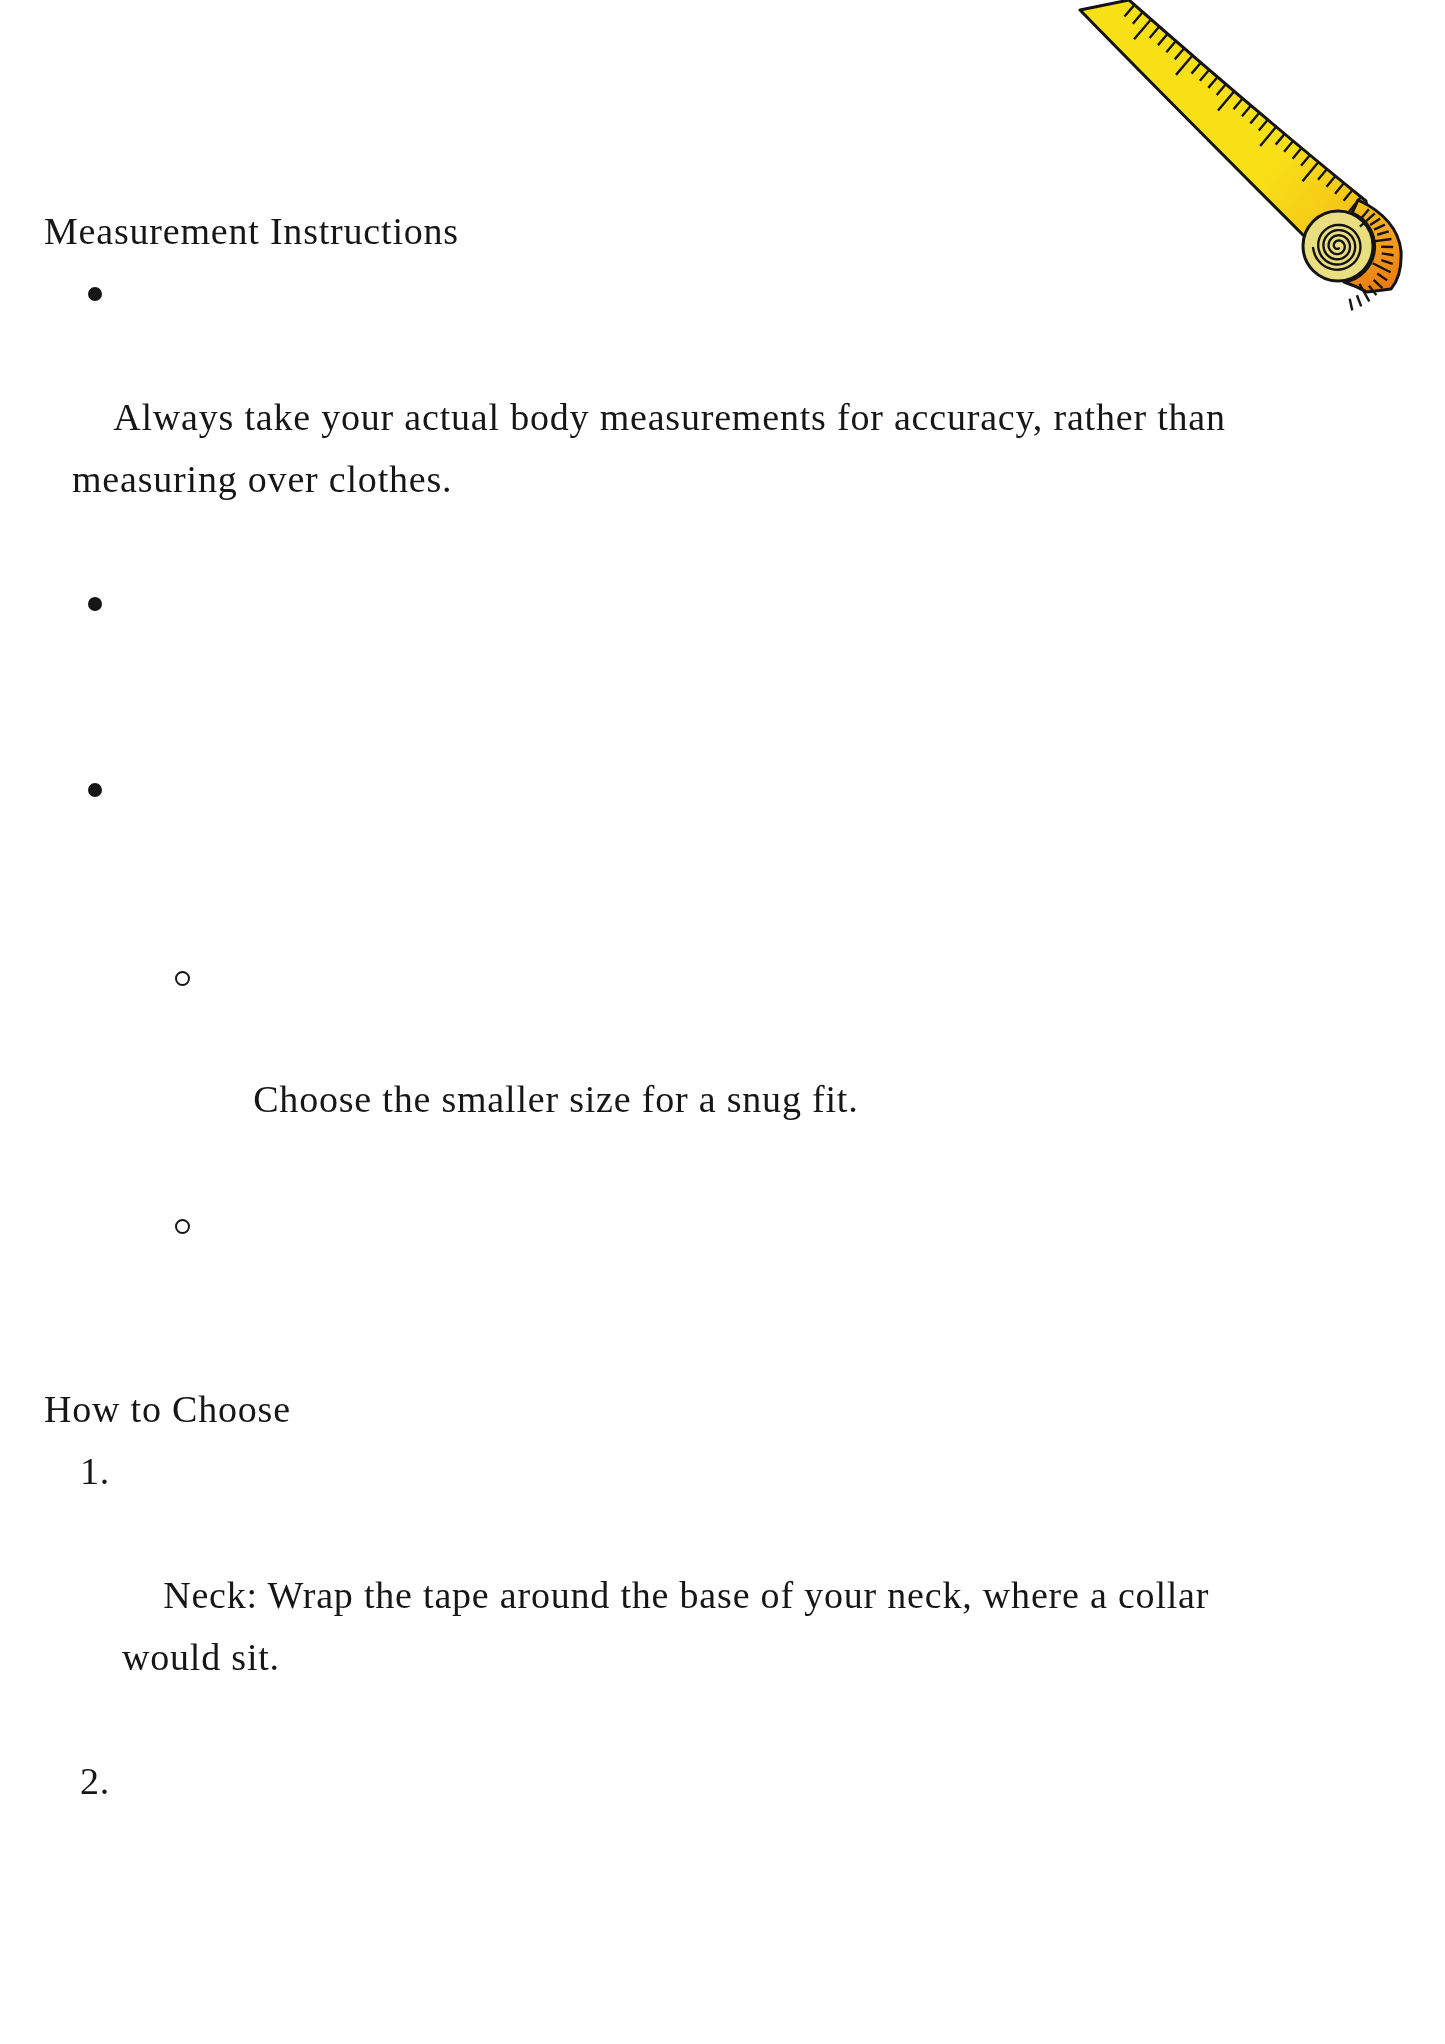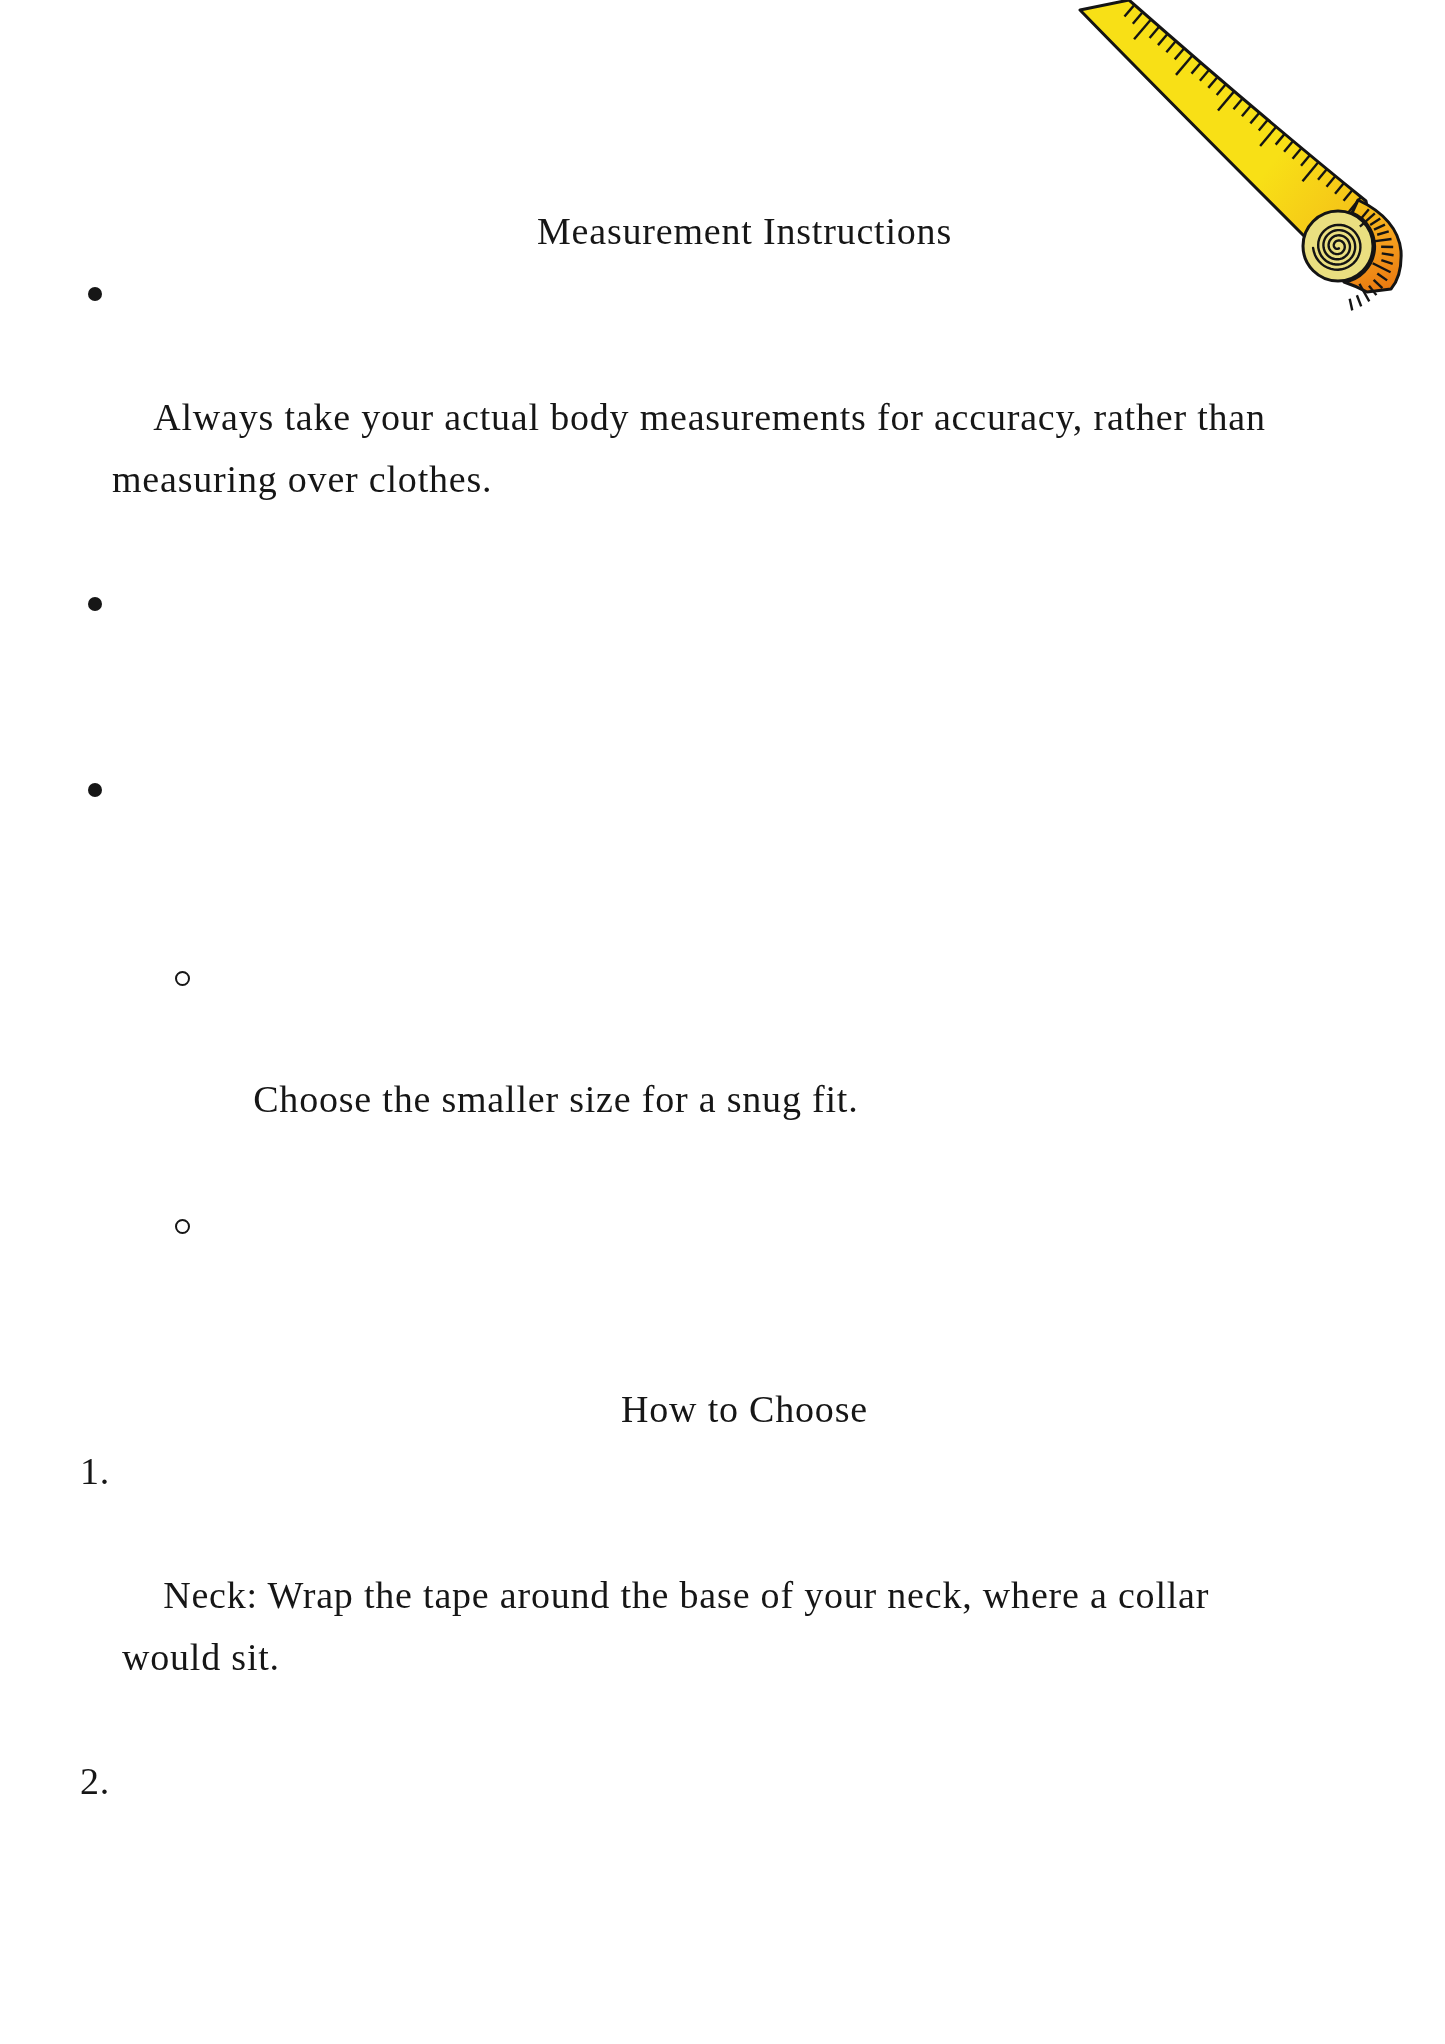--- a/index.html
+++ b/index.html
@@ -14,22 +14,22 @@
   .tape-wrap{
     position:absolute;left:1050px;top:0;width:395px;height:318px;z-index:1;
   }
   .content{
     position:absolute;left:0;top:200px;width:1445px;z-index:2;
   }
   .line{
     font-size:38px;line-height:62px;letter-spacing:0.8px;
     white-space:pre-wrap;margin:0;
   }
-  .title,.heading,.note{padding-left:44px;text-align:center;}
-  .bullet{padding-left:112px;position:relative;}
+  .title,.heading,.note{padding-left:44px;}
+  .bullet{padding-left:72px;position:relative;}
   .bullet .dot{
     position:absolute;left:88px;top:25px;width:14px;height:14px;
     border-radius:50%;background:#161616;
   }
   .sub{padding-left:200px;position:relative;margin-left:12px;}
   .sub .ring{
     position:absolute;left:163px;top:27px;width:11px;height:11px;
     border-radius:50%;border:2.5px solid #161616;background:transparent;
   }
   .step{padding-left:122px;position:relative;}

